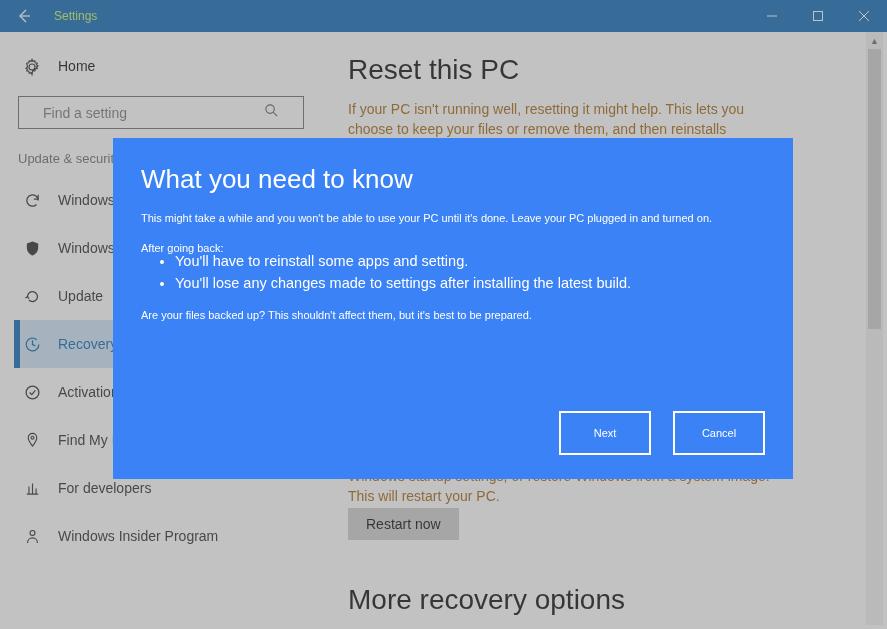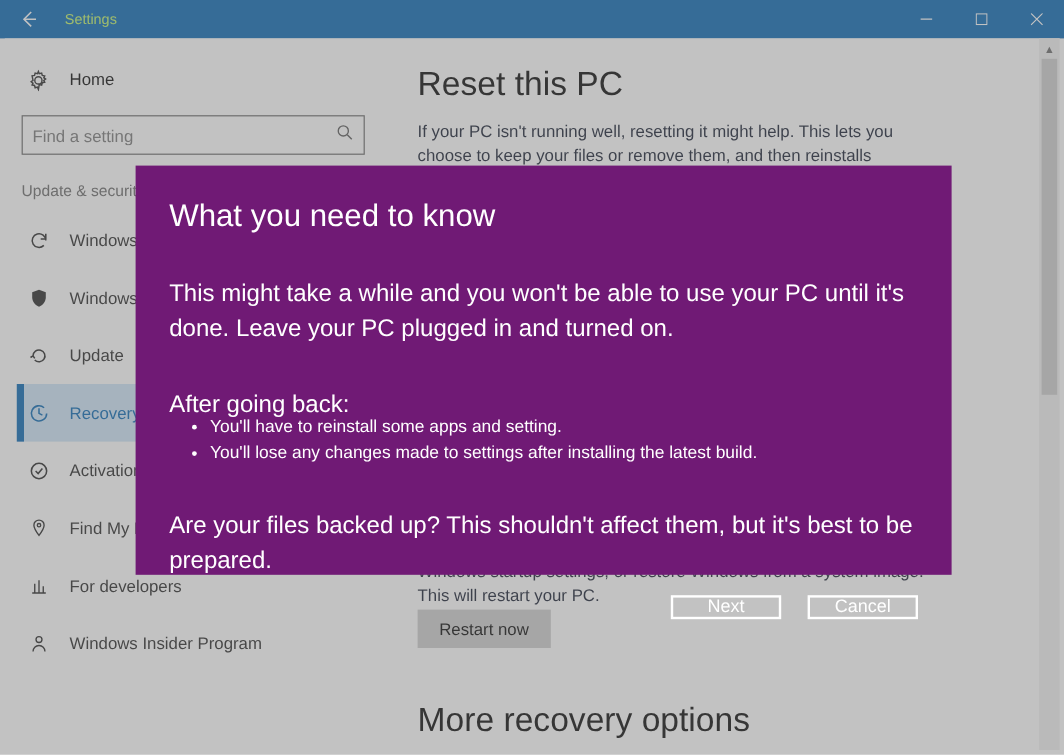--- a/index.html
+++ b/index.html
@@ -11,54 +11,54 @@
 .titlebar .spacer { flex: 1; }
 .titlebar .winbtn { width: 46px; height: 32px; display: flex; align-items: center; justify-content: center; }
 .titlebar svg { display: block; }
 
 .content { position: absolute; top: 32px; left: 4px; right: 4px; bottom: 4px; background: #fff; display: flex; }
 .sidebar { width: 320px; padding: 16px 0 0 10px; }
 .home { display: flex; align-items: flex-start; padding: 10px 4px 14px 8px; }
 .home .icon { width: 20px; display: flex; justify-content: center; }
 .home .label { font-size: 14px; margin-left: 16px; }
 
-.searchbox { margin: 6px 20px 16px 4px; border: 1px solid #666; height: 33px; display: flex; align-items: center; padding: 0 8px; justify-content: flex-end; }
+.searchbox { margin: 6px 20px 16px 4px; border: 1px solid #666; height: 33px; display: flex; align-items: center; padding: 0 24px; justify-content: flex-end; }
 .searchbox input { flex: 1; border: none; outline: none; font-size: 14px; background: transparent; }
 .searchbox .searchicon { color: #555; }
 
 .group-label { font-size: 13px; color: #666; padding: 6px 4px 10px 4px; }
 
 .navitem { display: flex; align-items: center; height: 48px; padding-left: 8px; cursor: default; }
 .navitem .icon { width: 20px; display: flex; justify-content: center; color: #222; }
 .navitem .label { font-size: 14px; margin-left: 16px; color: #222; }
 .navitem.active { background: #cce4f7; }
 .navitem.active .label, .navitem.active .icon { color: #0063b1; }
 .active-bar { position: absolute; left: 0; width: 6px; height: 48px; background: #0063b1; }
 
 .main { flex: 1; padding: 22px 20px 0 24px; overflow: hidden; position: relative; }
 .main h1 { font-size: 28px; font-weight: 400; margin-bottom: 14px; }
-.main p { font-size: 14px; color: #0f172a; line-height: 1.4; max-width: 440px; }
+.main p { font-size: 14px; color: #a16207; line-height: 1.4; max-width: 440px; }
 .main .section { margin-bottom: 28px; }
 .main .btn { display: inline-block; background: #ccc; border: none; padding: 8px 18px; font-size: 14px; margin-top: 2px; }
 .main h2 { font-size: 28px; font-weight: 400; margin-top: 16px; }
 
 .scrollbar { position: absolute; right: 0; top: 0; bottom: 0; width: 17px; background: #f0f0f0; }
 .scrollbar .arrow { height: 17px; display: flex; align-items: center; justify-content: center; color: #666; font-size: 9px; }
 .scrollbar .thumb { background: #ccc; margin: 0 2px; }
 
 .dim-overlay { position: absolute; inset: 0; background: rgba(120,120,120,0.45); }
 
-.dialog { position: absolute; left: 113px; top: 138px; width: 680px; height: 341px; background: #701a75; color: #fff; padding: 26px 28px 18px 28px; display: flex; flex-direction: column; }
+.dialog { position: absolute; left: 113px; top: 138px; width: 680px; height: 341px; background: #3b82f6; color: #fff; padding: 26px 28px 18px 28px; display: flex; flex-direction: column; }
 .dialog h1 { font-size: 26px; font-weight: 400; margin-bottom: 16px; }
-.dialog p { font-size: 20px; line-height: 1.45; margin-bottom: 14px; margin-top: 20px; }
+.dialog p { font-size: 11px; line-height: 1.45; margin-bottom: 14px; }
 .dialog ul { list-style: disc; padding-left: 34px; margin-top: -8px; margin-bottom: 14px; }
 .dialog ul li { font-size: 14.5px; line-height: 1.5; }
 .dialog .dlg-spacer { flex: 1; }
 .dialog .btnrow { display: flex; justify-content: flex-end; gap: 22px; padding-bottom: 6px; }
-.dialog .dlgbtn { border: 2px solid #fff; background: transparent; color: #fff; font-size: 15px; width: 92px; height: 20px; display: flex; align-items: center; justify-content: center; }
+.dialog .dlgbtn { border: 2px solid #fff; background: transparent; color: #fff; font-size: 11px; width: 92px; height: 44px; display: flex; align-items: center; justify-content: center; }
 </style>
 </head>
 <body>
 
 <div class="titlebar">
   <div class="back">
     <svg width="16" height="16" viewBox="0 0 16 16">
         <path d="M10 2 L4 8 L10 14" stroke="#fff" stroke-width="1.3" fill="none"></path>
         <path d="M4 8 H14" stroke="#fff" stroke-width="1.3"></path>
       </svg>

